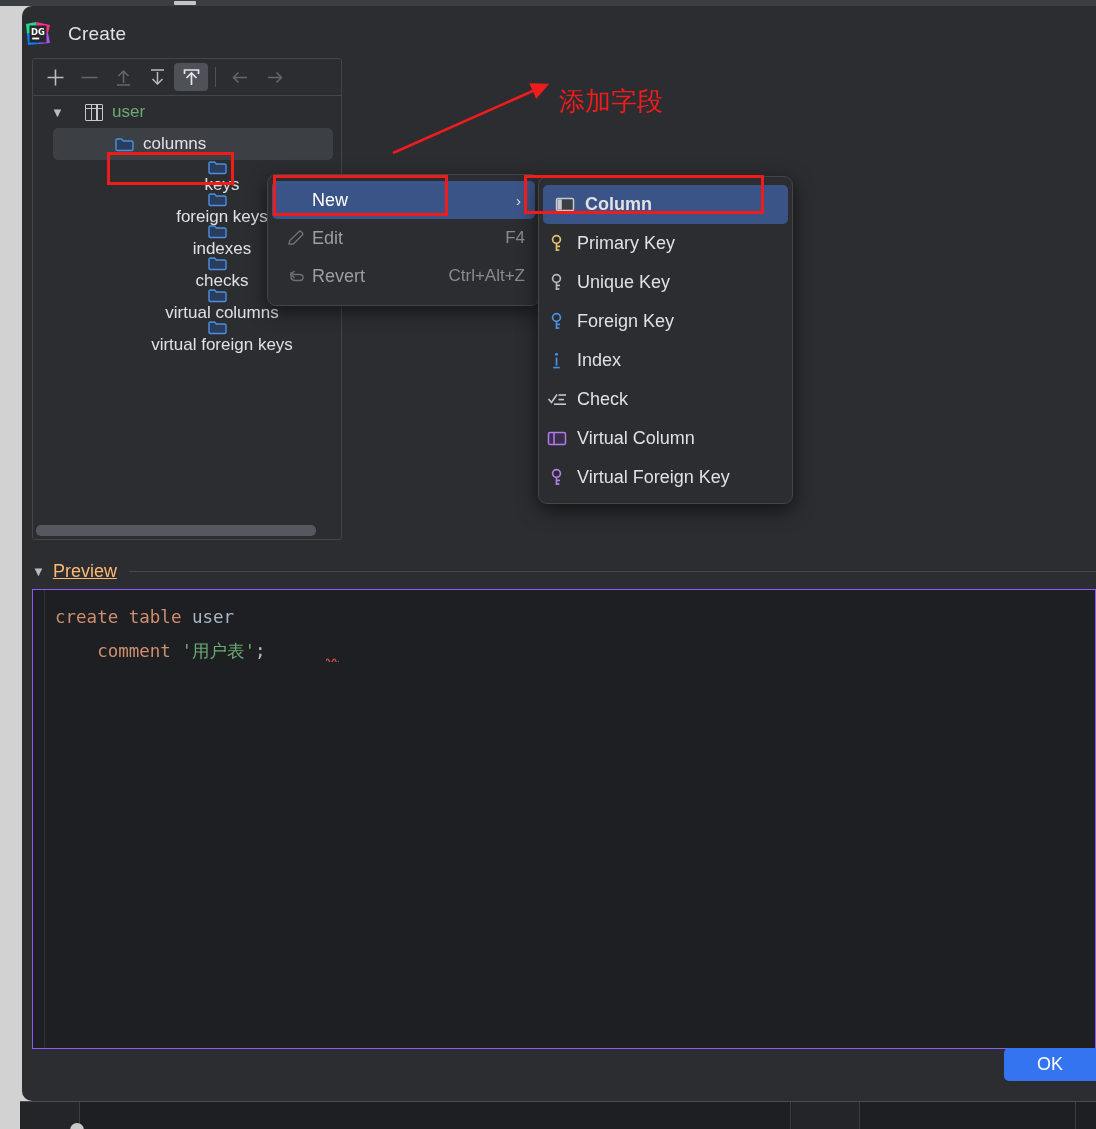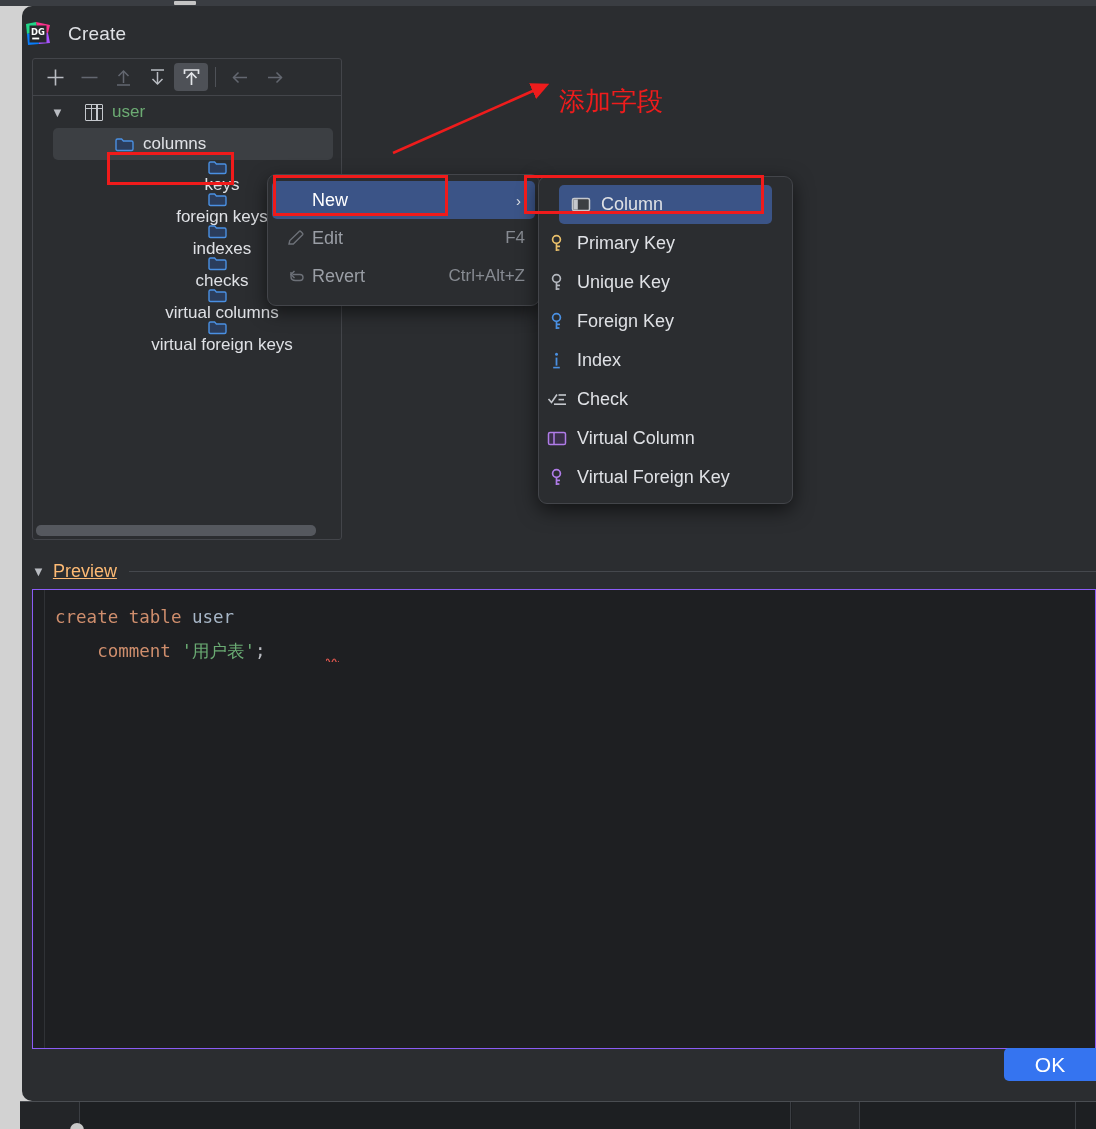--- a/index.html
+++ b/index.html
@@ -228,23 +228,24 @@
   }
   .sub-item {
     height: 39px;
     display: flex; align-items: center;
     padding-left: 8px;
     font-size: 18px;
     color: #dfe1e5;
   }
   .sub-item.highlight {
     background: #3b5487;
-    margin: 0 20px;
+    margin: 0 4px;
     border-radius: 5px;
     padding-left: 12px;
+    font-weight: bold;
   }
   .sub-icon {
     width: 30px; flex: 0 0 auto;
     display: flex; align-items: center; justify-content: flex-start;
   }
   
   #hl-column {
     position: absolute;
     left: 524px; top: 175px;
     width: 240px; height: 39px;
@@ -312,21 +313,21 @@
   }
 
   
   #ok-button {
     position: absolute;
     right: 0px; bottom: 20px;
     width: 92px; height: 33px;
     background: #3574f0;
     border-radius: 5px 0 0 5px;
     color: #ffffff;
-    font-size: 21px;
+    font-size: 18px;
     display: flex; align-items: center; justify-content: center;
   }
 </style>
 </head>
 <body>
 
 <div id="desktop">
 
   <div id="bg-top-bar">
     <div id="bg-top-tab"></div>

